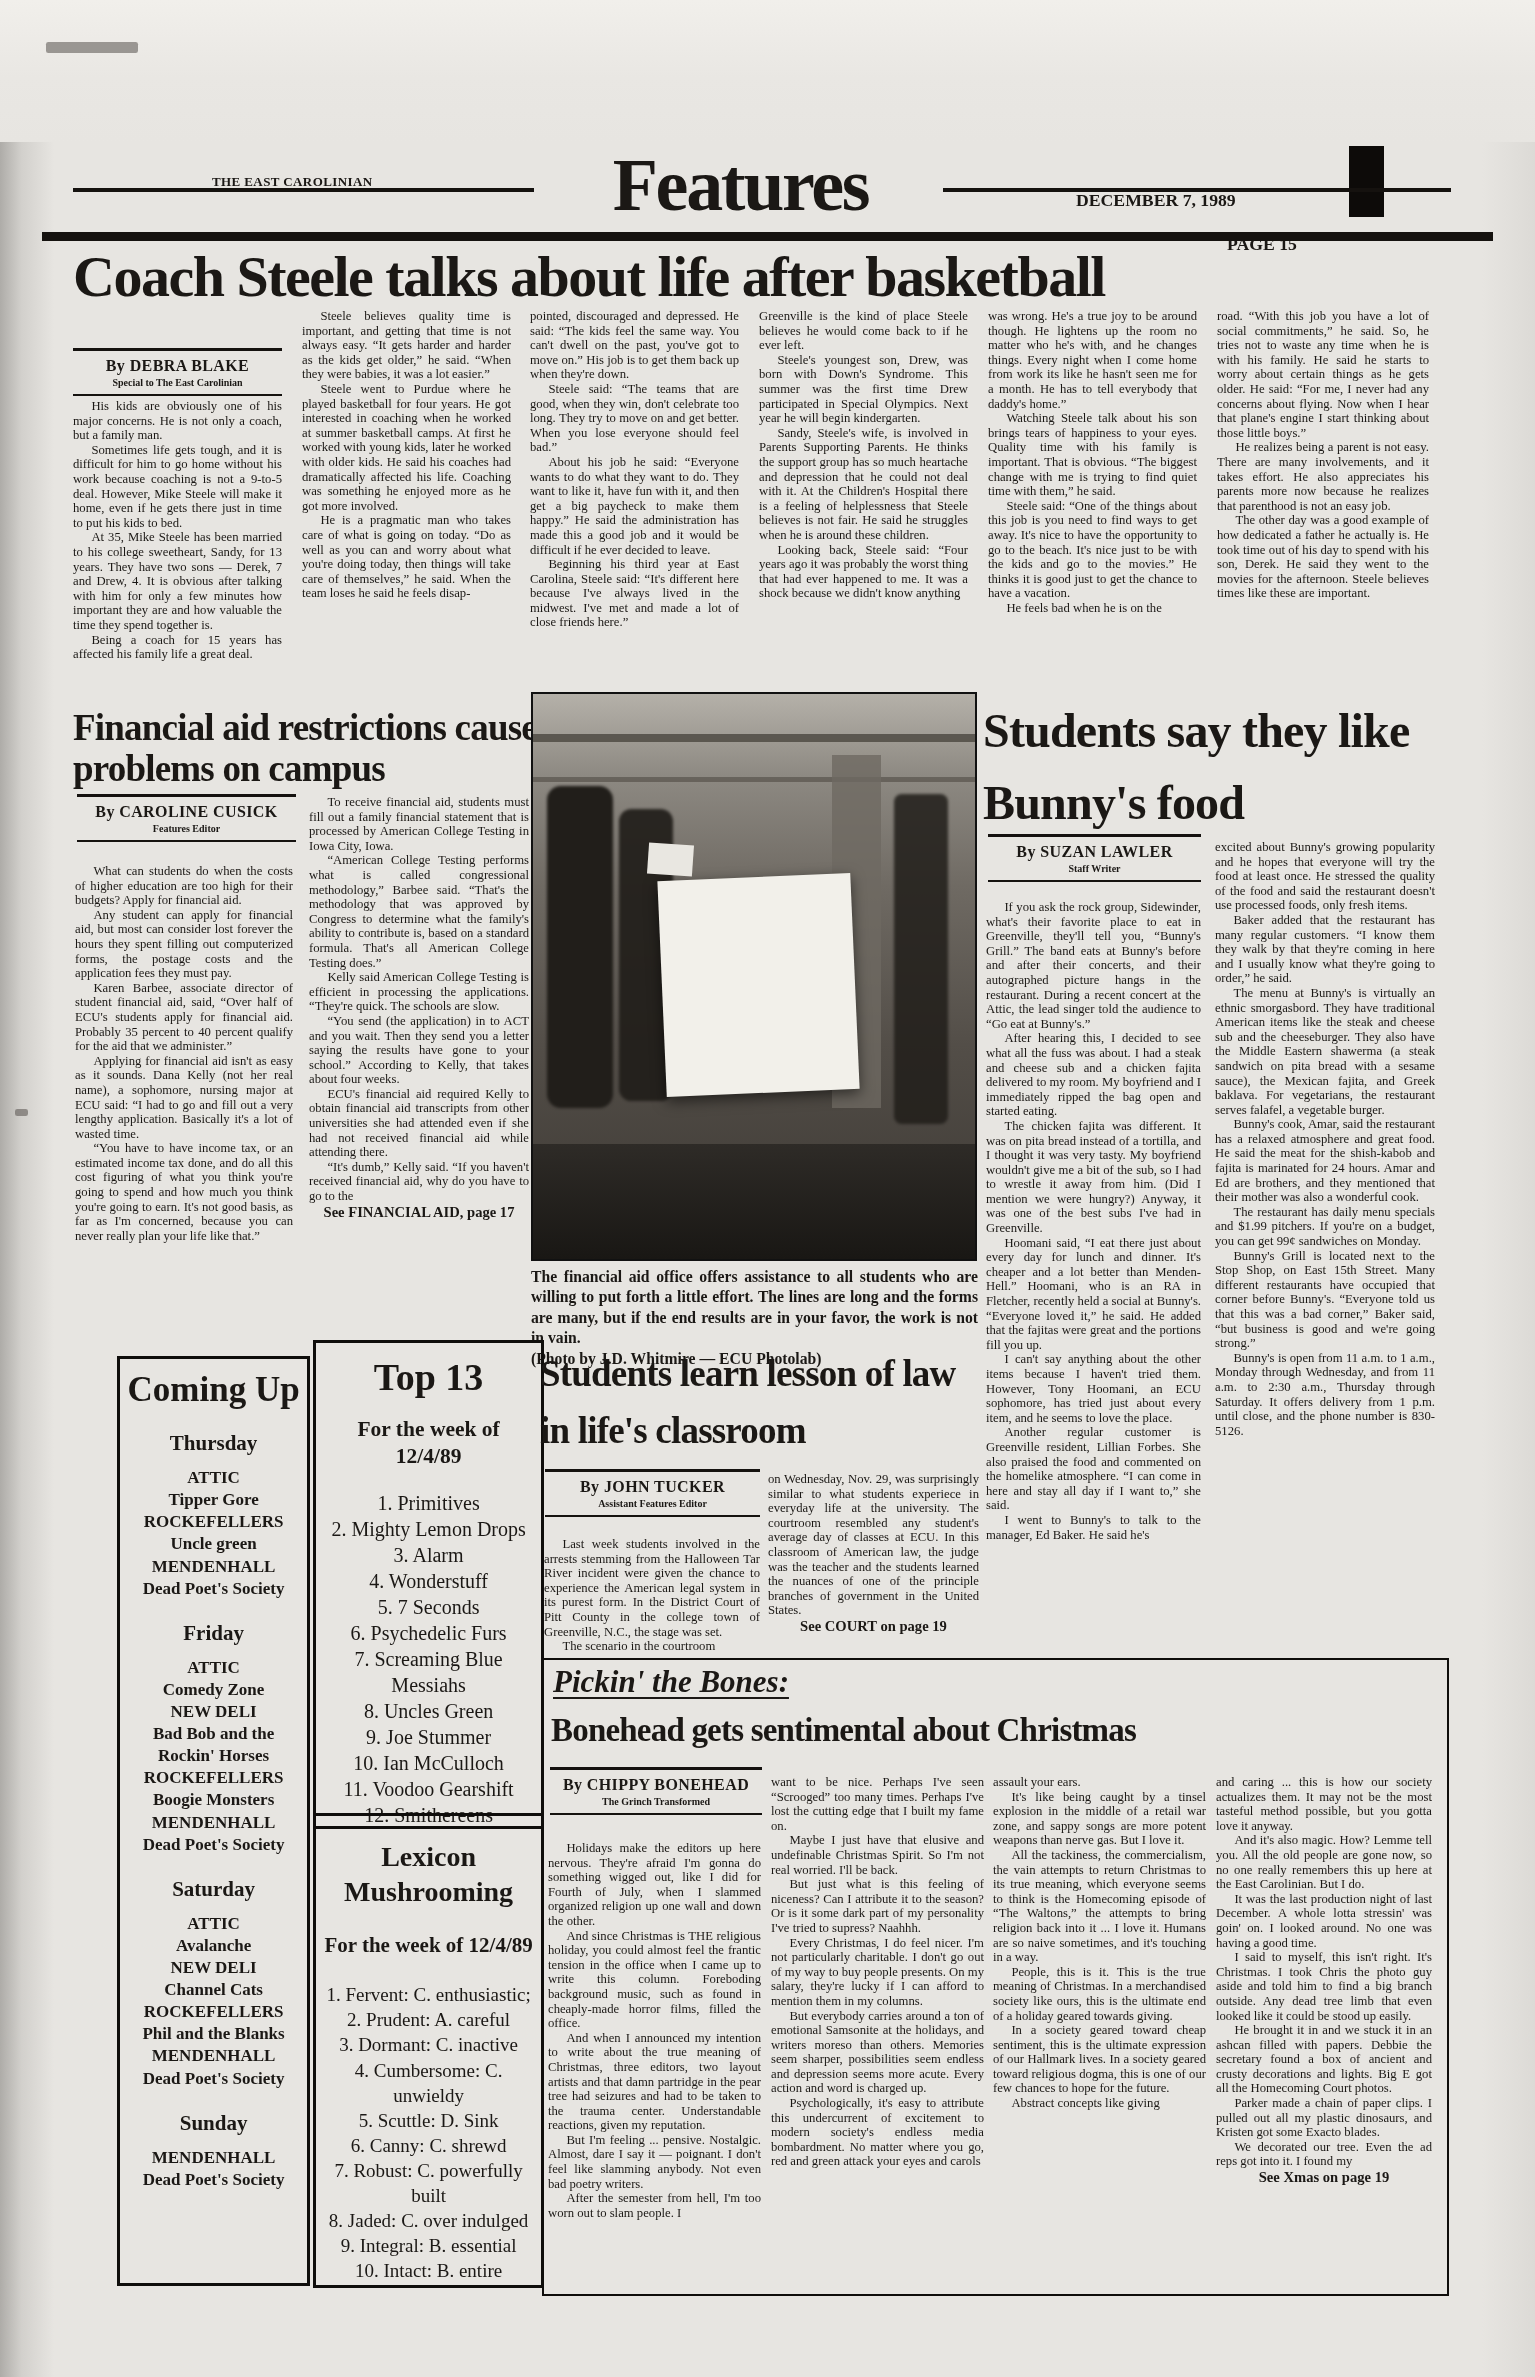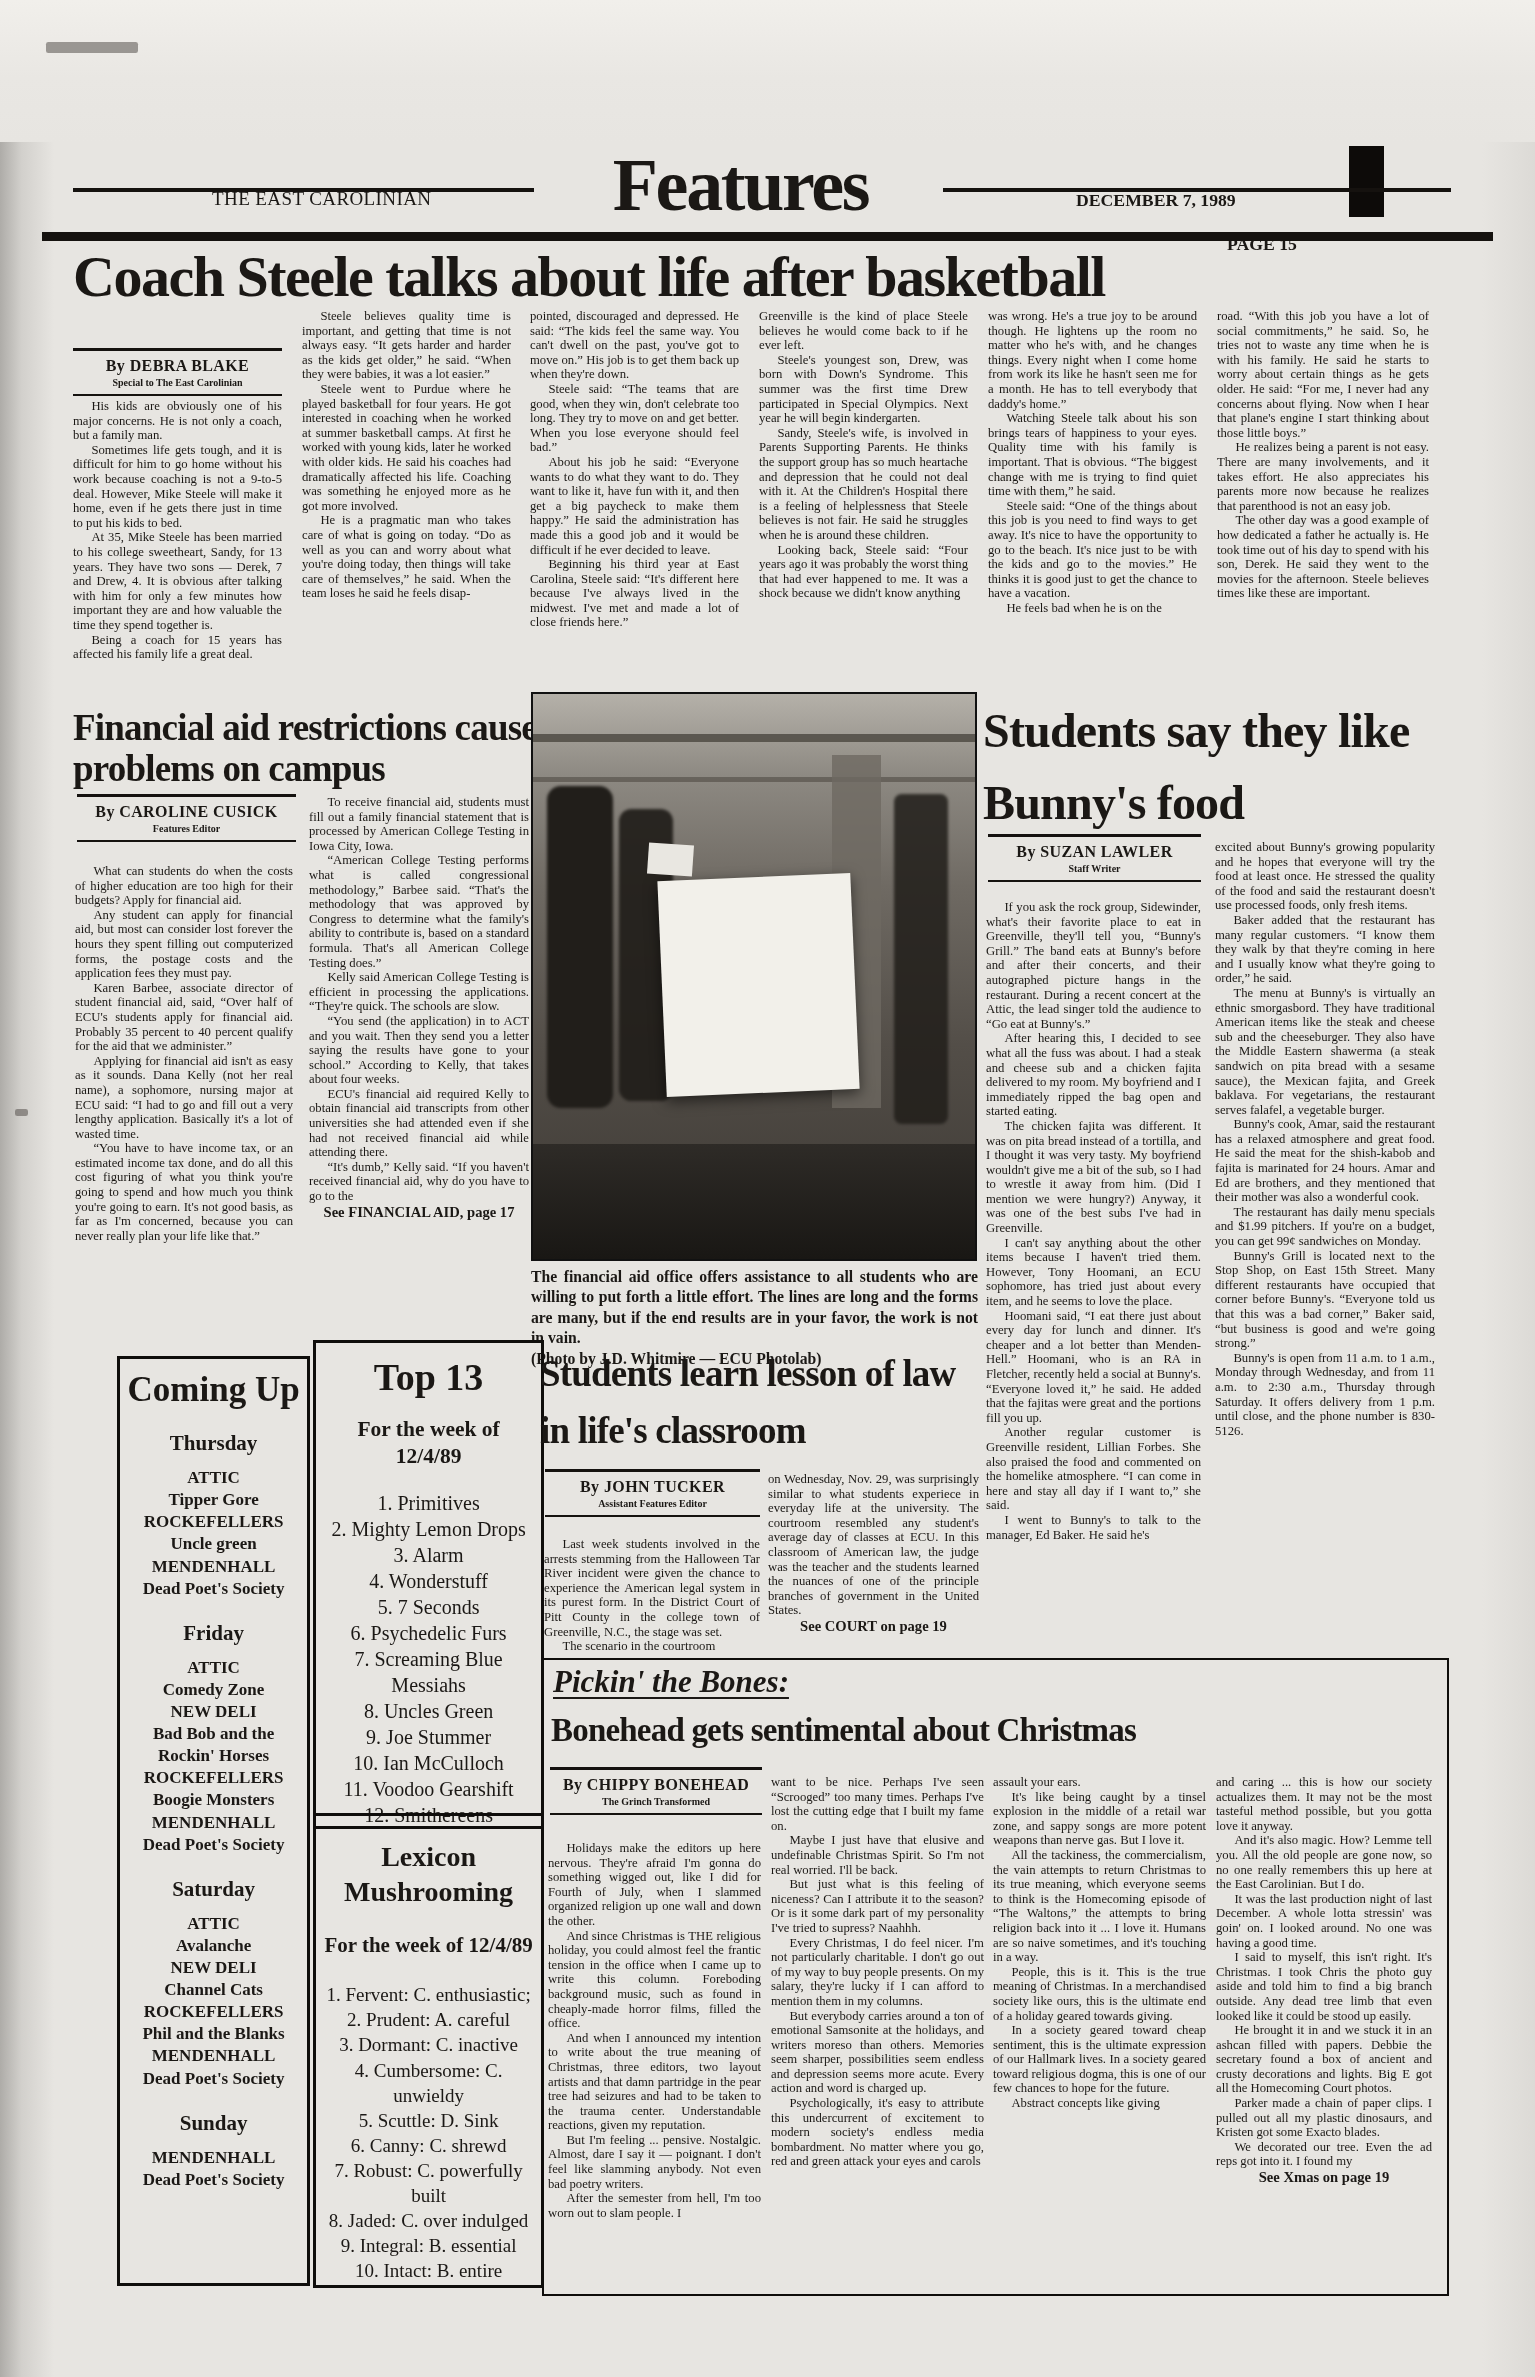--- a/index.html
+++ b/index.html
@@ -6,21 +6,21 @@
   .page{position:relative;width:1535px;height:2377px;margin:0 auto;overflow:hidden;
     background:linear-gradient(90deg,#aeaca8 0px,#d2d0cc 21.5px,#e7e5e1 54px,#e7e5e1 1482px,#dcdad6 1535px);
     font-family:"Liberation Serif","DejaVu Serif",serif;color:#1b1815;}
   .top-edge{position:absolute;left:0;top:0;width:1535px;height:142px;
     background:linear-gradient(180deg,#f1efeb 0%,#e9e7e3 55%,#e7e5e1 100%);}
   .smudge{position:absolute;background:#55514c;opacity:.55;border-radius:2.3px;}
   .rule{position:absolute;background:#15120f;}
   .blackbar{position:absolute;background:#0d0b09;}
 
   
-  .m-pub{position:absolute;left:212px;top:188px;font-size:19px;font-weight:normal;letter-spacing:0.4px;}
+  .m-pub{position:absolute;left:212px;top:174px;font-size:13px;font-weight:bold;letter-spacing:0.4px;}
   .m-title{position:absolute;left:541px;top:143px;width:399px;text-align:center;
     font-size:74px;font-weight:bold;letter-spacing:-2.3px;}
   .m-date{position:absolute;left:1076px;top:190px;font-size:17.7px;font-weight:bold;}
   .m-page{position:absolute;left:1227px;top:190px;font-size:17.7px;font-weight:bold;margin-top:44px;}
 
   
   .headline{position:absolute;font-weight:bold;white-space:nowrap;}
   .headline.wrap{white-space:normal;}
   .h-steele{left:73px;top:243px;width:1366px;font-size:58px;letter-spacing:-1.5px;}
   .h-fin{left:73px;top:708px;width:472px;font-size:37px;line-height:1.1;letter-spacing:-0.8px;}
@@ -188,22 +188,22 @@
     <div class="byline" style="left:988px;top:834px;width:213px;">
       <div class="rt"></div>
       <div class="bn">By SUZAN LAWLER</div>
       <div class="bt">Staff Writer</div>
       <div class="rb"></div>
     </div>
     <div class="art" style="left:986px;top:900px;width:215px;height:747px;">
         <p>If you ask the rock group, Sidewinder, what's their favorite place to eat in Greenville, they'll tell you, “Bunny's Grill.” The band eats at Bunny's before and after their concerts, and their autographed picture hangs in the restaurant. During a recent concert at the Attic, the lead singer told the audience to “Go eat at Bunny's.”</p>
         <p>After hearing this, I decided to see what all the fuss was about. I had a steak and cheese sub and a chicken fajita delivered to my room. My boyfriend and I immediately ripped the bag open and started eating.</p>
         <p>The chicken fajita was different. It was on pita bread instead of a tortilla, and I thought it was very tasty. My boyfriend wouldn't give me a bit of the sub, so I had to wrestle it away from him. (Did I mention we were hungry?) Anyway, it was one of the best subs I've had in Greenville.</p>
+        <p>Hoomani said, “I eat there just about every day for lunch and dinner. It's cheaper and a lot better than Menden-Hell.” Hoomani, who is an RA in Fletcher, recently held a social at Bunny's. “Everyone loved it,” he said. He added that the fajitas were great and the portions fill you up.</p>
         <p>I can't say anything about the other items because I haven't tried them. However, Tony Hoomani, an ECU sophomore, has tried just about every item, and he seems to love the place.</p>
-        <p>Hoomani said, “I eat there just about every day for lunch and dinner. It's cheaper and a lot better than Menden-Hell.” Hoomani, who is an RA in Fletcher, recently held a social at Bunny's. “Everyone loved it,” he said. He added that the fajitas were great and the portions fill you up.</p>
         <p>Another regular customer is Greenville resident, Lillian Forbes. She also praised the food and commented on the homelike atmosphere. “I can come in here and stay all day if I want to,” she said.</p>
         <p>I went to Bunny's to talk to the manager, Ed Baker. He said he's</p>
       </div>
     <div class="art" style="left:1215px;top:840px;width:220px;height:807px;">
         <p class="cont">excited about Bunny's growing popularity and he hopes that everyone will try the food at least once. He stressed the quality of the food and said the restaurant doesn't use processed foods, only fresh items.</p>
         <p>Baker added that the restaurant has many regular customers. “I know them they walk by that they're coming in here and I usually know what they're going to order,” he said.</p>
         <p>The menu at Bunny's is virtually an ethnic smorgasbord. They have traditional American items like the steak and cheese sub and the cheeseburger. They also have the Middle Eastern shawerma (a steak sandwich on pita bread with a sesame sauce), the Mexican fajita, and Greek baklava. For vegetarians, the restaurant serves falafel, a vegetable burger.</p>
         <p>Bunny's cook, Amar, said the restaurant has a relaxed atmosphere and great food. He said the meat for the shish-kabob and fajita is marinated for 24 hours. Amar and Ed are brothers, and they mentioned that their mother was also a wonderful cook.</p>
         <p>The restaurant has daily menu specials and $1.99 pitchers. If you're on a budget, you can get 99¢ sandwiches on Monday.</p>
         <p>Bunny's Grill is located next to the Stop Shop, on East 15th Street. Many different restaurants have occupied that corner before Bunny's. “Everyone told us that this was a bad corner,” Baker said, “but business is good and we're going strong.”</p>

